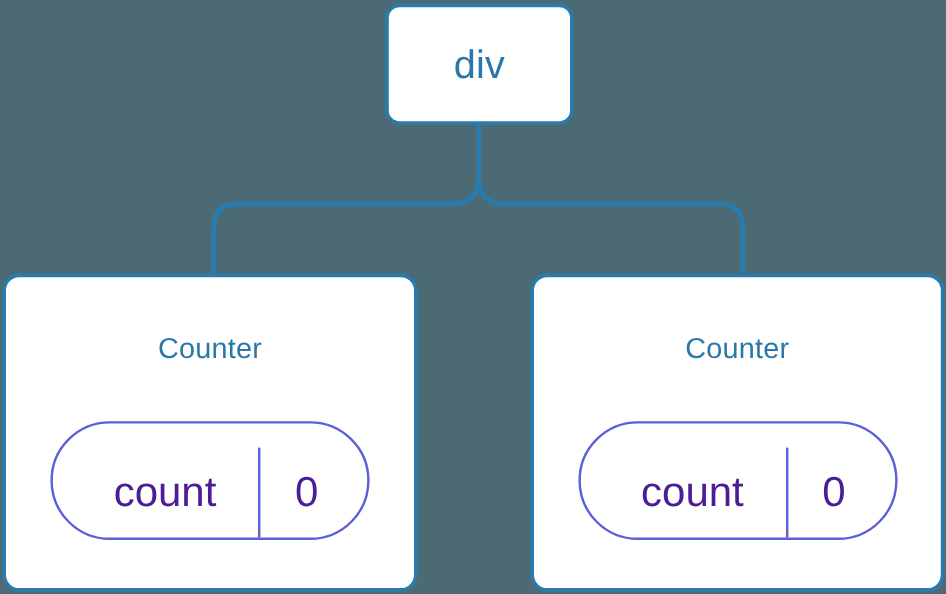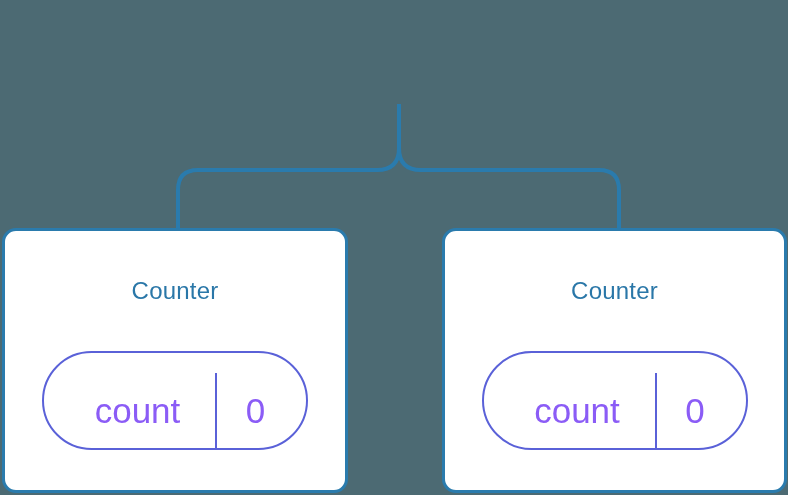--- a/index.html
+++ b/index.html
@@ -98,21 +98,21 @@
     box-sizing: border-box;
     display: flex;
     align-items: stretch;
     background: transparent;
   }
   .state-key,
   .state-value {
     display: flex;
     align-items: center;
     justify-content: center;
-    color: #8b5cf6;
+    color: #4c1d95;
     font-size: 35px;
     font-weight: 400;
     line-height: 1;
     box-sizing: border-box;
     margin-top: 20px;
   }
   .state-key {
     flex: 0 0 173px;
     border-right: 2px solid #5a61d8;
     padding-left: 16px;
@@ -126,20 +126,23 @@
 <body>
 
 <div id="stage">
 
   <svg id="connectors" viewBox="0 0 788 495" width="788" height="495" fill="none" xmlns="http://www.w3.org/2000/svg">
 
     <path d="M 399 104 L 399 148 Q 399 170 421 170 L 599 170 Q 619 170 619 190 L 619 228" stroke="#2a7bad" stroke-width="4" stroke-linecap="butt" fill="none"></path>
     <path d="M 399 148 Q 399 170 377 170 L 198 170 Q 178 170 178 190 L 178 228" stroke="#2a7bad" stroke-width="4" stroke-linecap="butt" fill="none"></path>
   </svg>
 
+  <div class="node" id="node-div">
+    <span class="node-title-root">div</span>
+  </div>
 
   <div class="node node-counter" id="node-counter-0">
     <div class="counter-inner">
       <div class="node-title">Counter</div>
       <div class="state-pill">
         <div class="state-key">count</div>
         <div class="state-value">0</div>
       </div>
     </div>
   </div>

